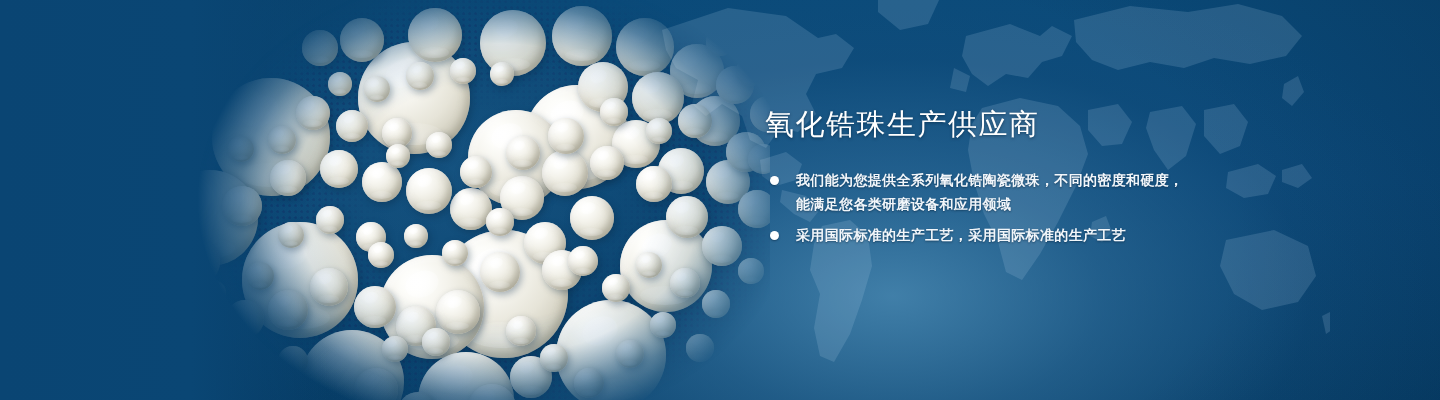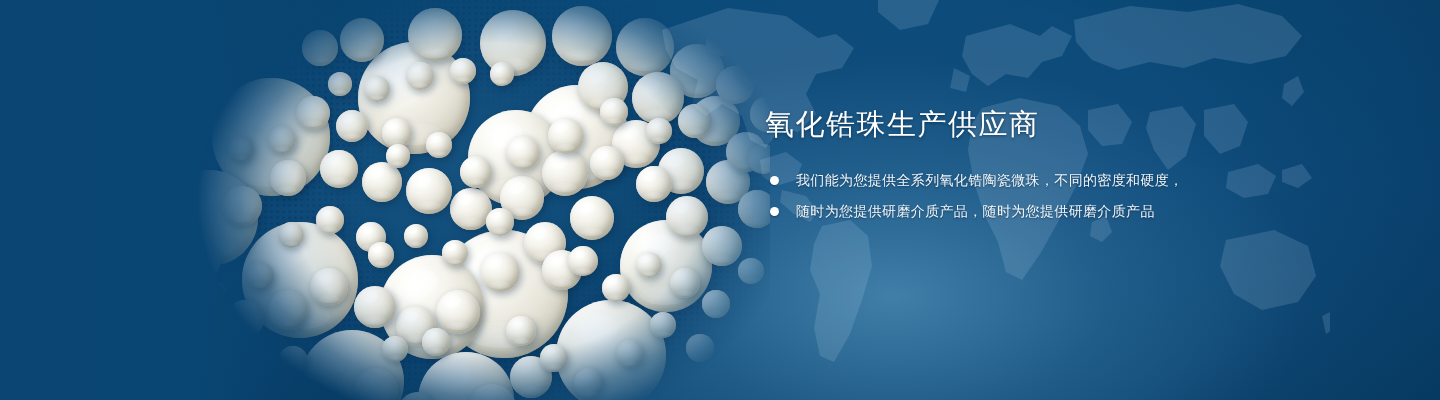--- a/index.html
+++ b/index.html
@@ -140,21 +140,21 @@
   }
   .bullet:last-child{ margin-bottom:0; }
   .bullet-dot{
     position:absolute;
     left:5px; top:8px;
     width:9px; height:9px;
     border-radius:50%;
     background:#ffffff;
     box-shadow:0 1px 2px rgba(2,26,48,.45);
   }
-  .bullet-line{ display:block; }
+  .bullet-line{ display:block;font-weight:bold; }
 </style>
 </head>
 <body>
 
 <div class="banner">
 
   <div class="bg-base"></div>
   <div class="bg-glow"></div>
   <div class="bg-vignette"></div>
   <div class="bg-leftslab"></div>
@@ -316,21 +316,22 @@
         <div class="bead" style="left: 236px; top: 144px; width: 24px; height: 24px;"></div>
       </div>
   </div>
 
   <div class="copy">
     <h1 class="headline">氧化锆珠生产供应商</h1>
     <ul class="bullets" id="bullet-list">
         <li class="bullet">
           <span class="bullet-dot"></span>
           <span class="bullet-line">我们能为您提供全系列氧化锆陶瓷微珠，不同的密度和硬度，</span>
+          <span class="bullet-line">能满足您各类研磨设备和应用领域</span>
         </li>
         <li class="bullet">
           <span class="bullet-dot"></span>
-          <span class="bullet-line">随时为您提供研磨介质产品，随时为您提供研磨介质产品</span>
+          <span class="bullet-line">采用国际标准的生产工艺，采用国际标准的生产工艺</span>
         </li>
       </ul>
   </div>
 
 </div>
 
 </body></html>

